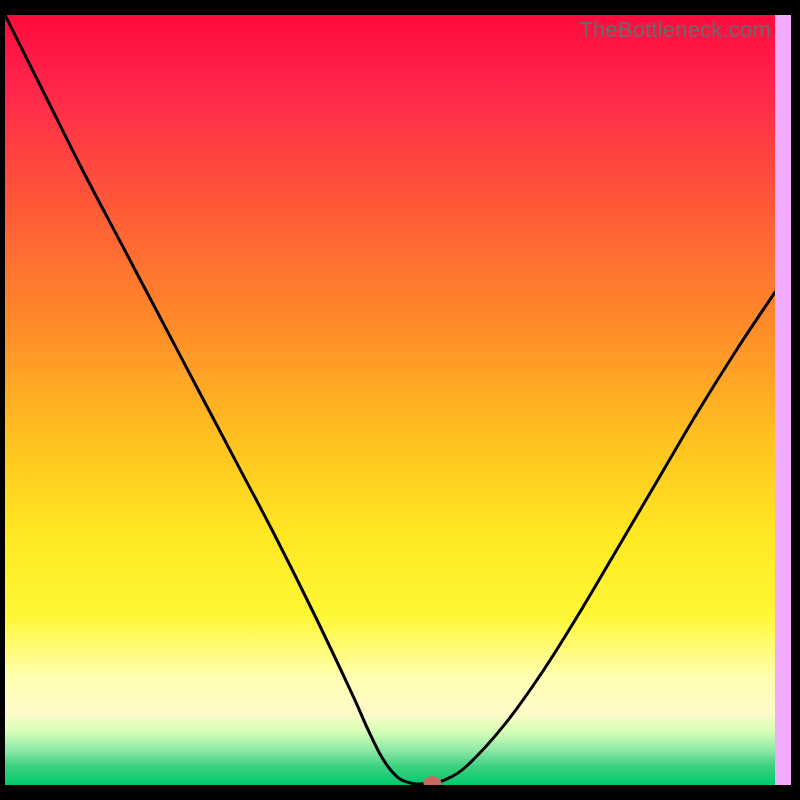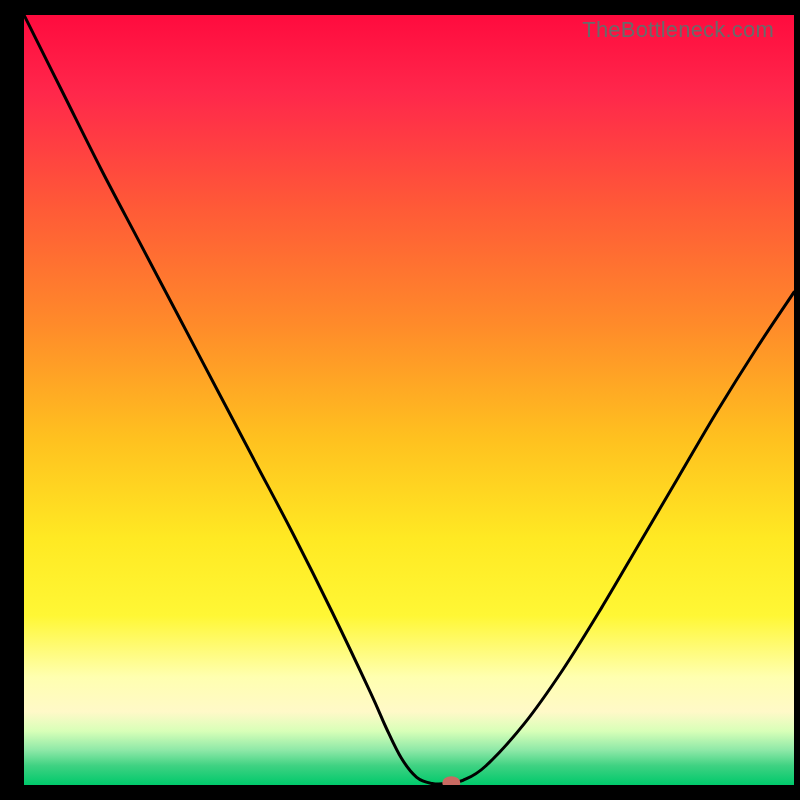--- a/index.html
+++ b/index.html
@@ -6,25 +6,26 @@
     margin: 0;
     padding: 0;
     width: 800px;
     height: 800px;
     background: #000;
     overflow: hidden;
     font-family: Arial, Helvetica, sans-serif;
   }
   .frame {
     position: absolute;
-    left: 24px;
+    left: 5px;
     top: 15px;
     width: 770px;
     height: 770px;
-    background: #7dd3fc;
+    background: #f0abfc;
+    padding-left: 16px;
   }
   .plot {
     position: absolute;
     left: 0;
     top: 0;
     width: 770px;
     height: 770px;
   }
   .watermark {
     position: absolute;

